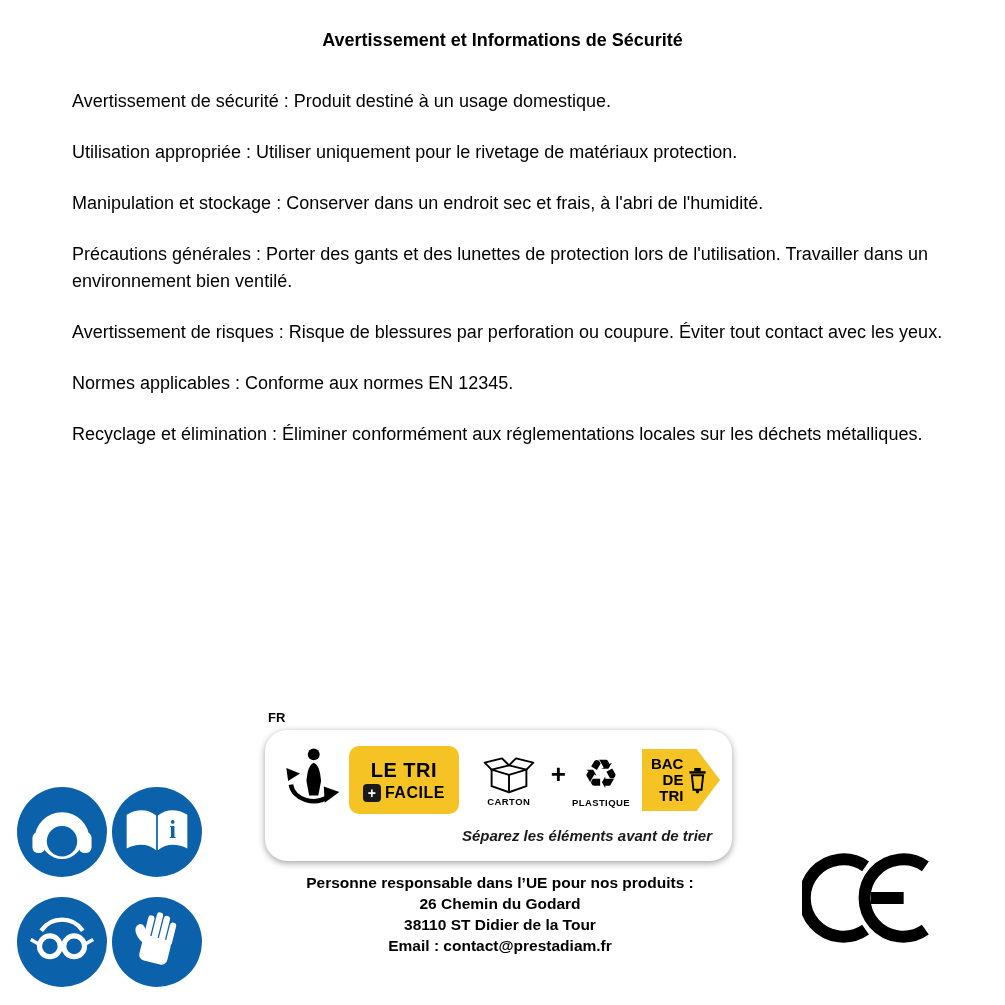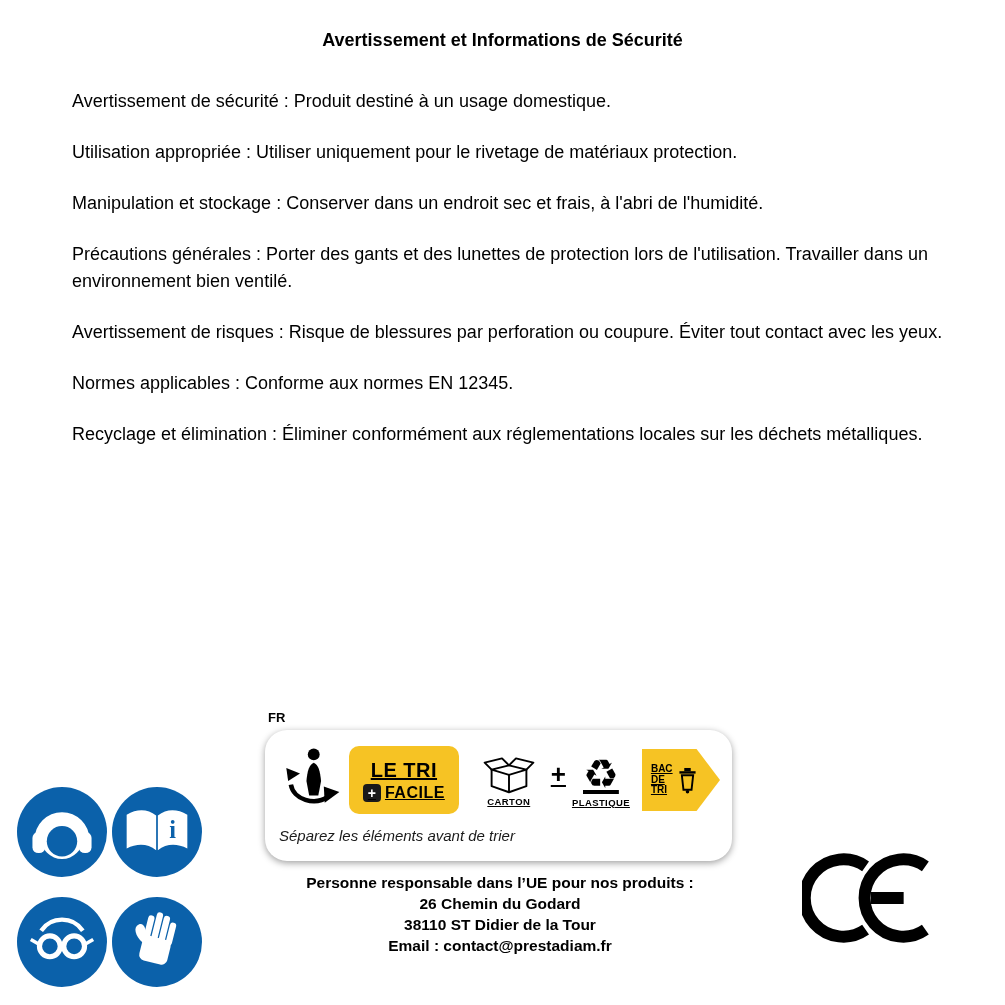--- a/index.html
+++ b/index.html
@@ -22,21 +22,21 @@
   .icon-eye    { left:17px;  top:897px; }
   .icon-glove  { left:112px; top:897px; }
 
   
   .fr-code { position:absolute; left:268px; top:710px; font-size:13px; font-weight:bold; }
   .info-tri {
     position:absolute; left:265px; top:730px; width:467px; height:131px;
     background:#fff; border-radius:22px; box-shadow:0 2px 7px rgba(0,0,0,0.38);
     padding:10px 12px 6px 14px;
   }
-  .tri-row { display:flex; align-items:center; height:80px;text-decoration:underline; }
+  .tri-row { display:flex; align-items:center; height:80px; }
   .triman { flex:0 0 auto; }
   .tri-pill {
     margin-left:6px; background:#f6c324; border-radius:10px; width:116px; height:68px;
     display:flex; flex-direction:column; justify-content:center; align-items:center; gap:2px;
   }
   .tri-line1 { font-size:20px; font-weight:bold; letter-spacing:0.5px; }
   .tri-line2 { display:flex; align-items:center; gap:4px; }
   .tri-facile { font-size:16px; font-weight:bold; letter-spacing:0.5px; }
   .plus-box {
     background:#1a1a1a; color:#fff; width:18px; height:18px; border-radius:4px;
@@ -44,24 +44,24 @@
   }
   .mat { display:flex; flex-direction:column; align-items:center; margin-left:22px; }
   .mat-label { font-size:9.5px; font-weight:bold; letter-spacing:0.4px; margin-top:2px; }
   .mat-sep { font-size:26px; font-weight:bold; margin:0 4px 12px 14px; }
   .recycle-glyph { font-size:40px; line-height:42px; color:#000; }
   .bin-chevron {
     margin-left:12px; width:82px; height:62px; background:#f6c324;
     clip-path:polygon(0 0, 70% 0, 100% 50%, 70% 100%, 0 100%);
     display:flex; align-items:center; padding-left:9px; gap:4px;
   }
-  .bin-text { font-size:10px; font-weight:bold; line-height:1.05; text-align:left; }
+  .bin-text { font-size:15px; font-weight:bold; line-height:1.05; text-align:right; }
   .tagline {
-    margin-top:7px; padding-right:8px;
-    font-style:italic; font-weight:normal; font-size:15px; color:#1a1a1a;
+    margin-top:7px; text-align:right; padding-right:8px;
+    font-style:italic; font-weight:bold; font-size:15px; color:#1a1a1a;
   }
 
   
   .responsible {
     position:absolute; left:255px; top:872px; width:490px; text-align:center;
     font-size:15.5px; font-weight:bold; line-height:1.36;
   }
 
   
   .ce { position:absolute; left:802px; top:852px; width:138px; height:96px; }

